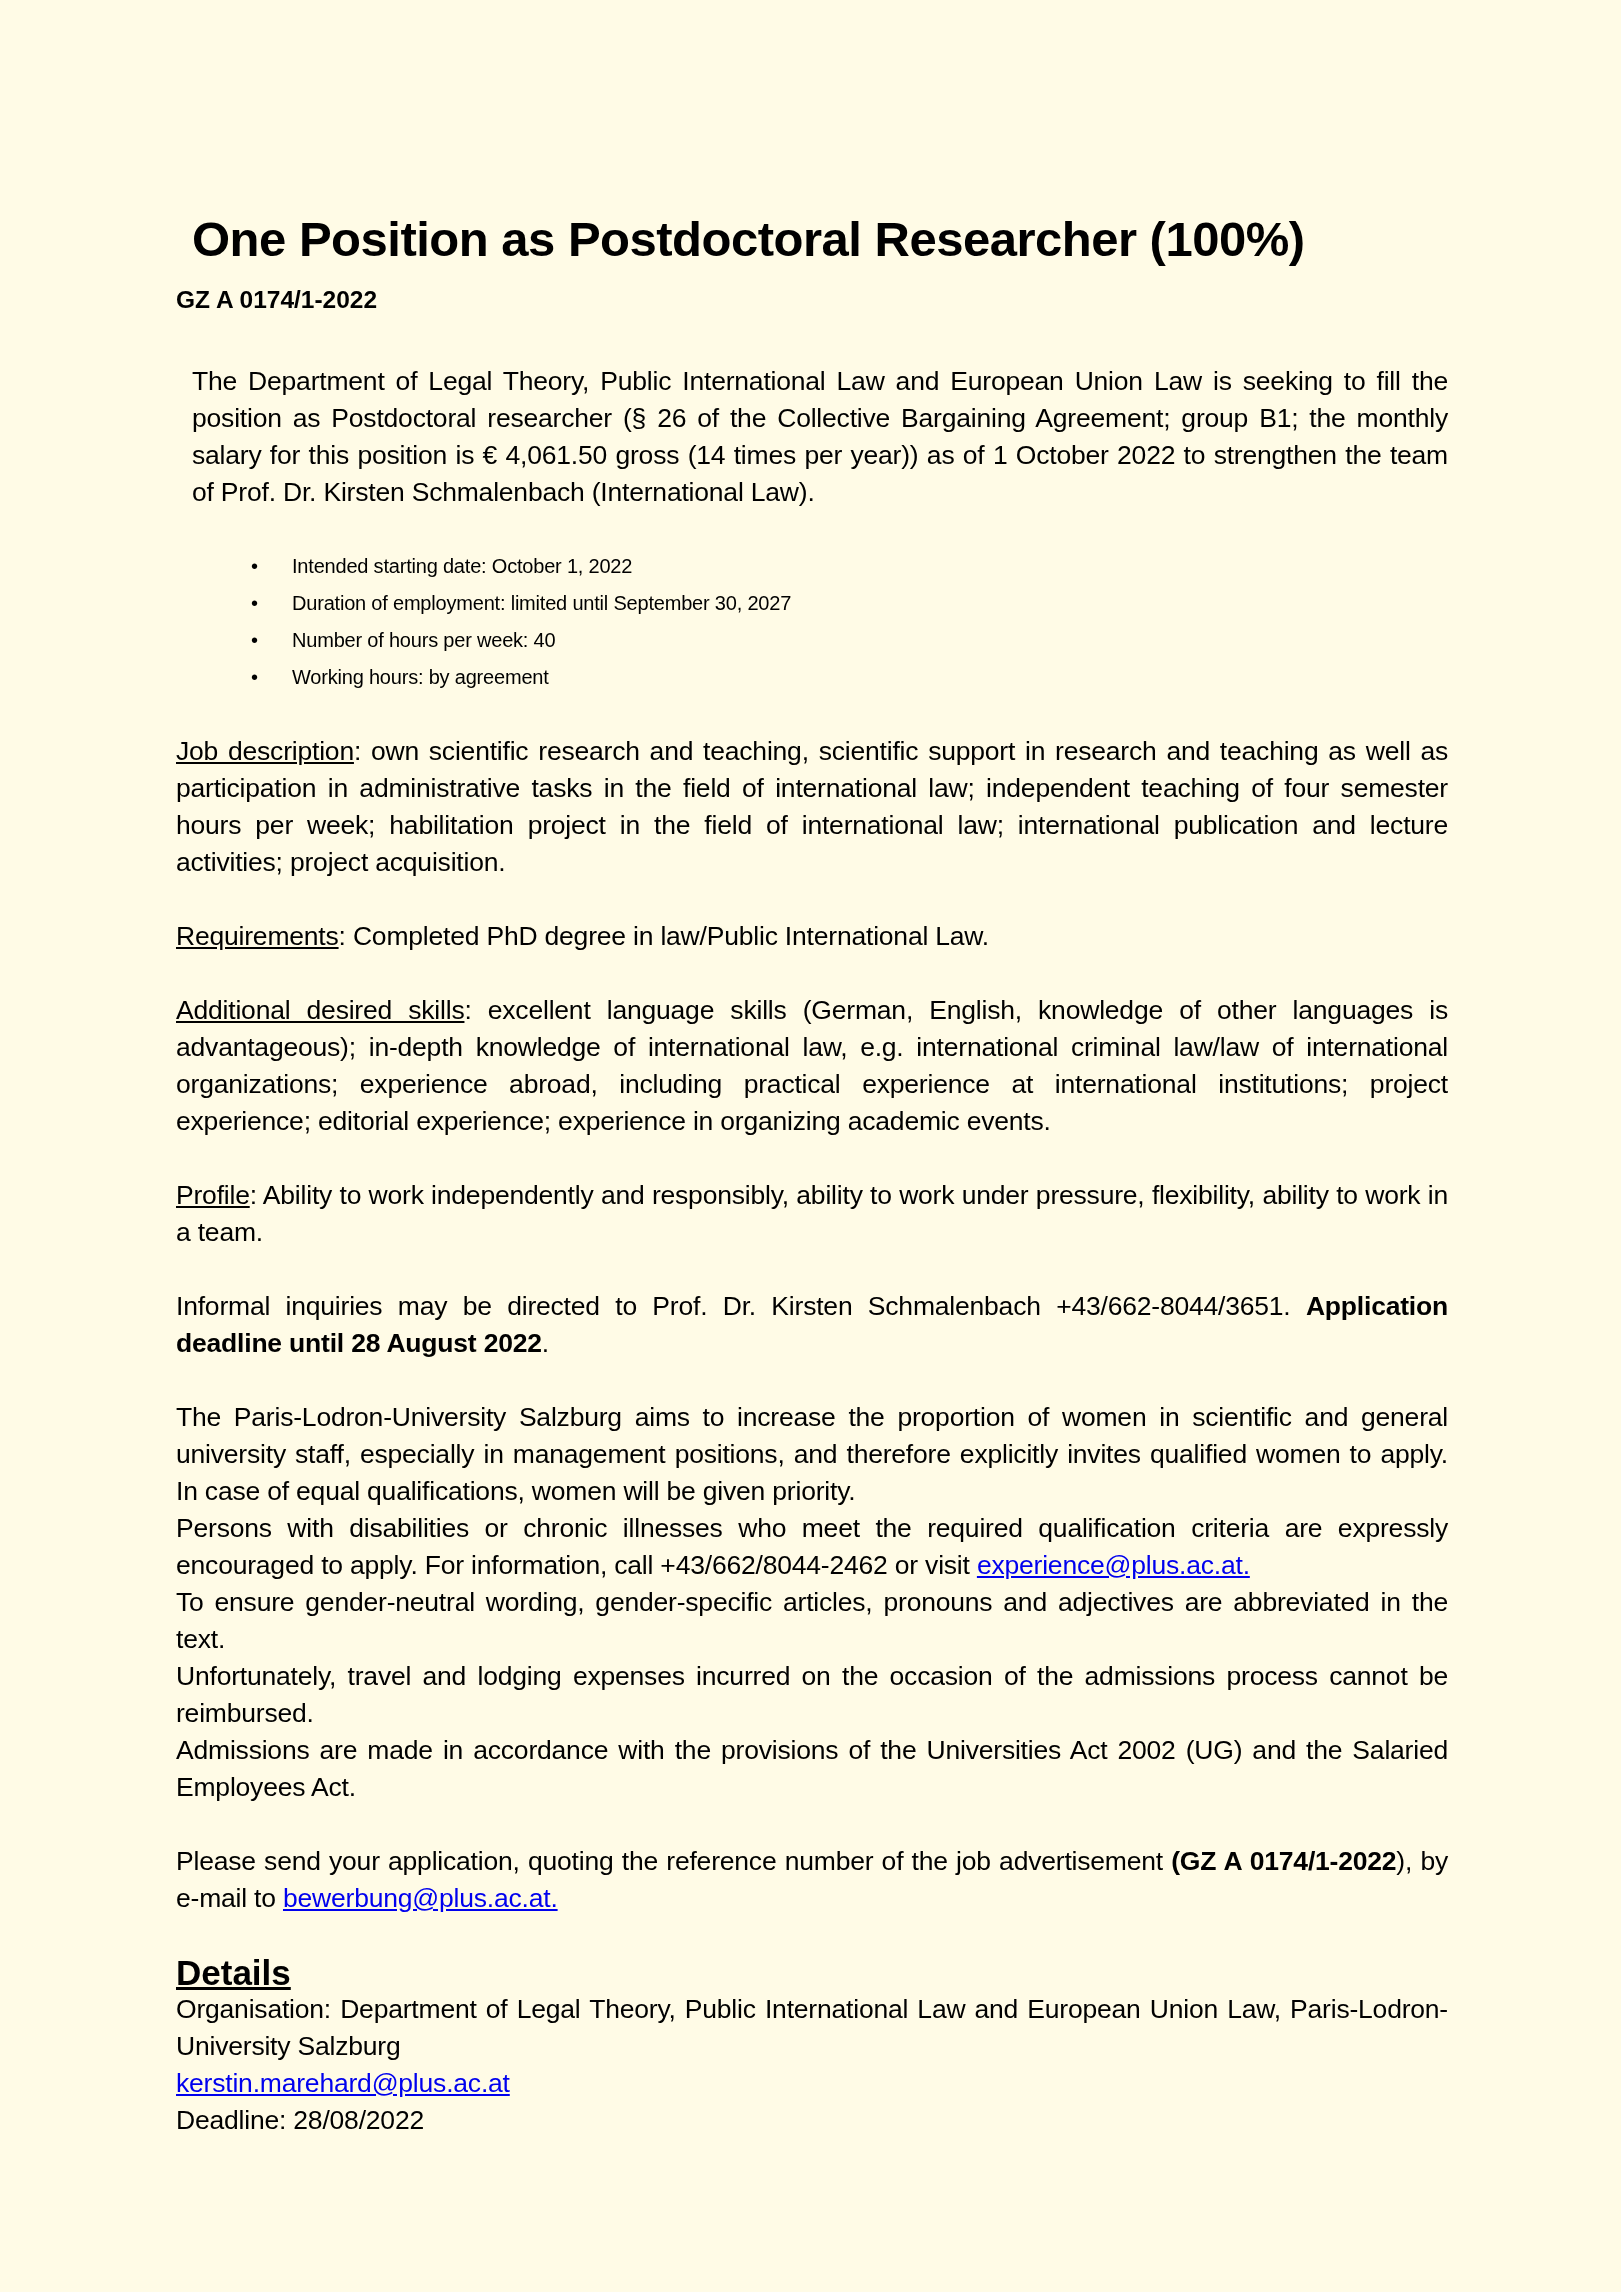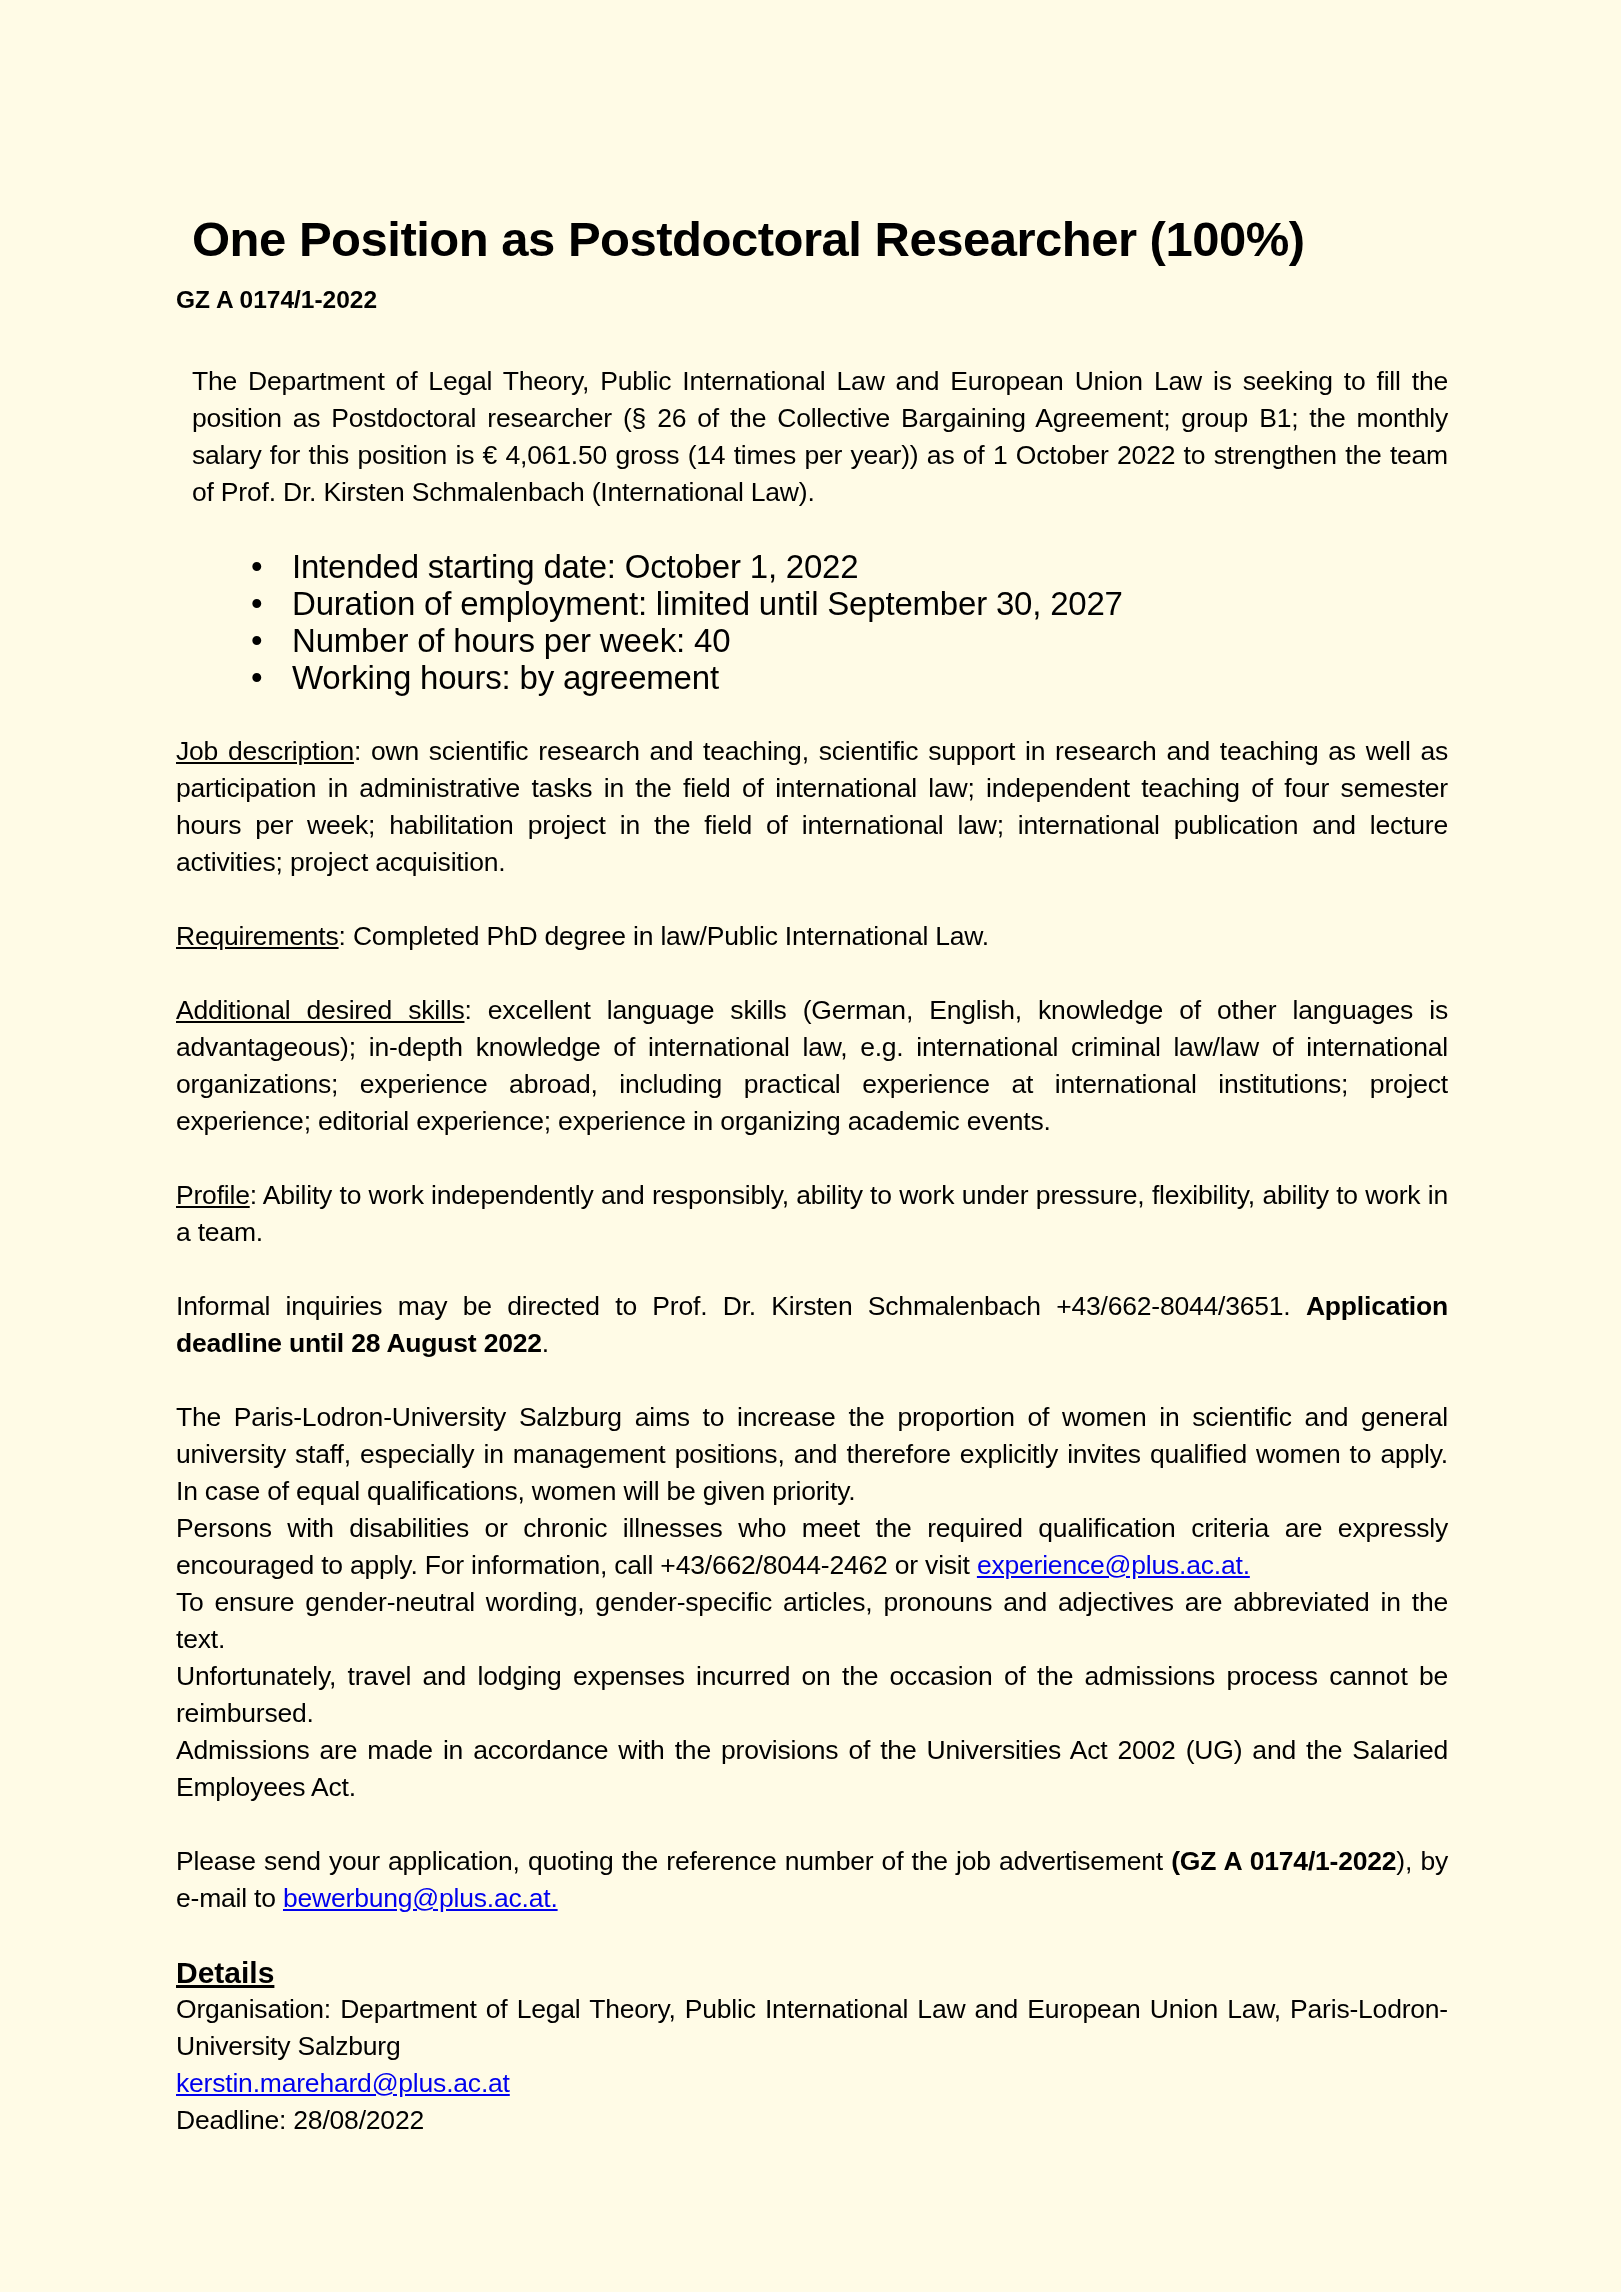--- a/index.html
+++ b/index.html
@@ -32,35 +32,35 @@
     font-weight:700;text-align:left;
   }
   .gap{margin-top:37px;}
   .gap-lg{margin-top:47px;margin-left:16px;}
   ul.bullets{
     margin:37px 0 0 0;
     padding:0 0 0 116px;
     list-style:none;
   }
   ul.bullets li{
-    font-size:33px;line-height:37px;
+    font-size:20px;line-height:37px;
     letter-spacing:-0.2px;
     position:relative;text-align:left;
   }
   ul.bullets li::before{
     content:"\2022";
     position:absolute;left:-41px;top:0;
   }
   .u{text-decoration:underline;}
   b,strong{font-weight:700;}
   a.link{color:#0000ee;text-decoration:underline;cursor:pointer;text-align:center;}
   .tight p{margin:0;}
   .details-heading{
     margin-top:37px;
-    font-size:30px;line-height:37px;
+    font-size:35px;line-height:37px;
     font-weight:700;text-decoration:underline;
     text-align:left;
   }
   .left{text-align:left;}
 </style>
 </head>
 <body>
 
 <div class="page">
 

